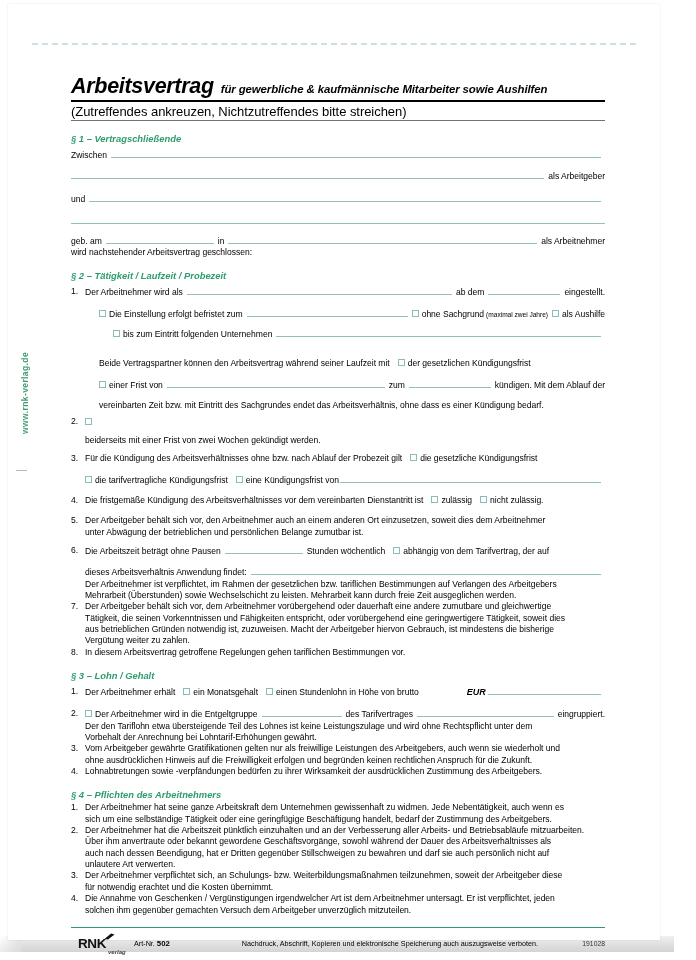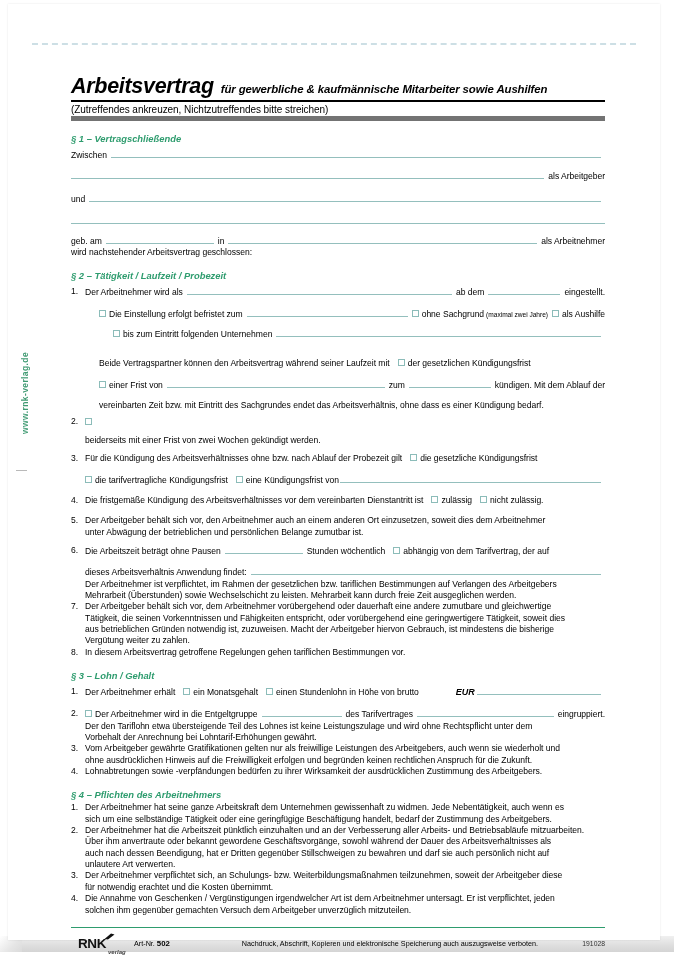--- a/index.html
+++ b/index.html
@@ -109,24 +109,24 @@
     font-size: 11.4px;
     font-weight: bold;
     font-style: italic;
     letter-spacing: -0.1px;
   }
   .title-rule {
     border-top: 2px solid #000;
     margin-top: 1px;
   }
   .doc-note {
-    font-size: 10px;
+    font-size: 13px;
     margin-top: 1.5px;
     padding-bottom: 1px;
-    border-bottom: 5px solid #737373;
+    border-bottom: 1px solid #737373;
     letter-spacing: -0.05px;
   }
 
   .sec-head {
     color: #2e9c6e;
     font-size: 9.4px;
     font-weight: bold;
     font-style: italic;
     margin-top: 12px;
     margin-bottom: 5px;
@@ -423,21 +423,21 @@
       <div class="sec-head">§ 3 – Lohn / Gehalt</div>
 
       <div class="row" style="margin-top:0;">
         <div class="num">1.</div>
         <div class="body-col">
           <div class="lineflex tx">
             <span style="margin-right:8px;">Der Arbeitnehmer erhält</span>
             <span class="cb"></span>
             <span style="margin-right:8px;">ein Monatsgehalt</span>
             <span class="cb"></span>
-            <span style="margin-right:7px;">einen Stundenlohn in Höhe von brutto</span>
+            <span style="margin-right:18px;">einen Stundenlohn in Höhe von brutto</span>
             <span class="eur">EUR</span>
             <span class="grow" style="margin-left:2px;"></span>
           </div>
         </div>
       </div>
 
       <div class="row" style="margin-top:9px;">
         <div class="num">2.</div>
         <div class="body-col">
           <div class="lineflex tx">

